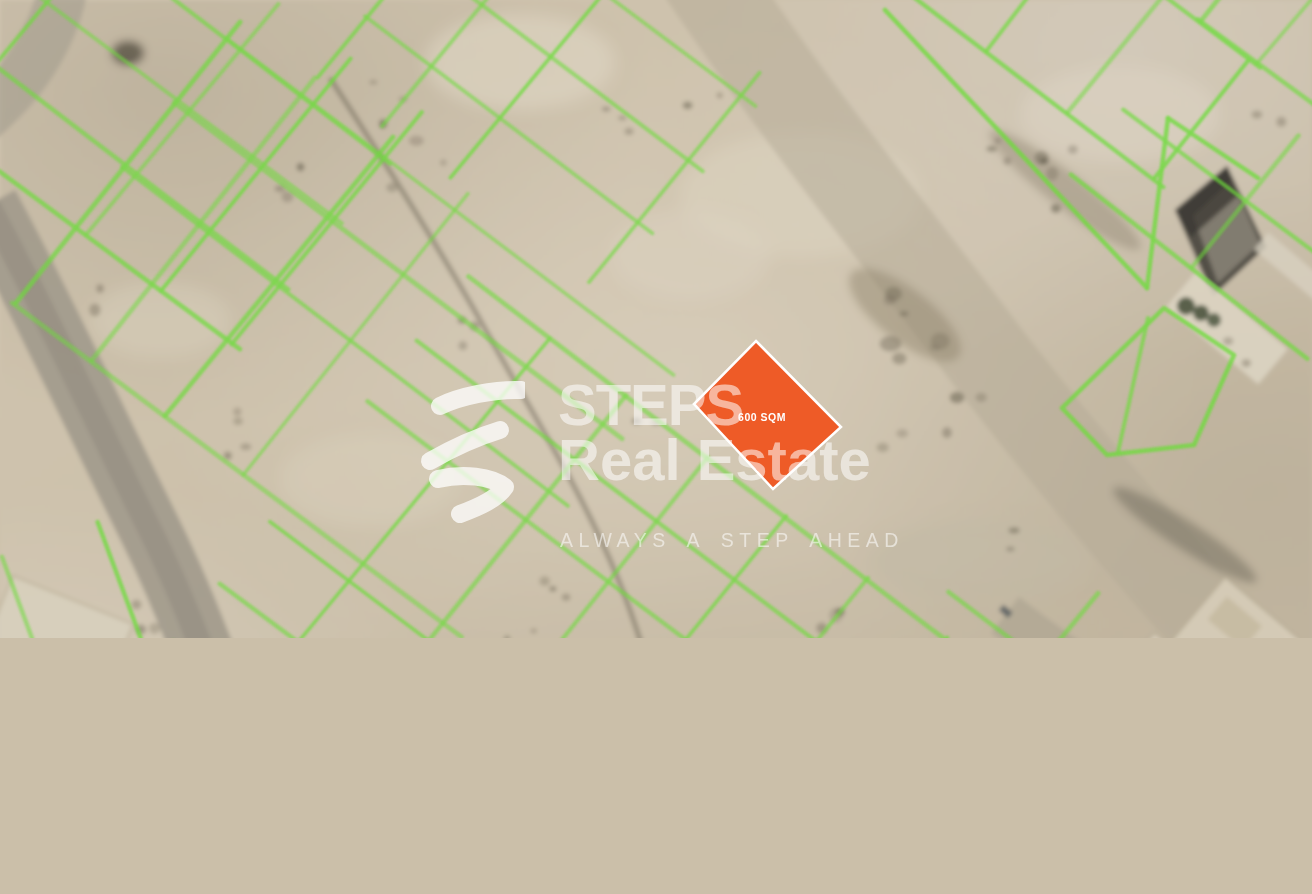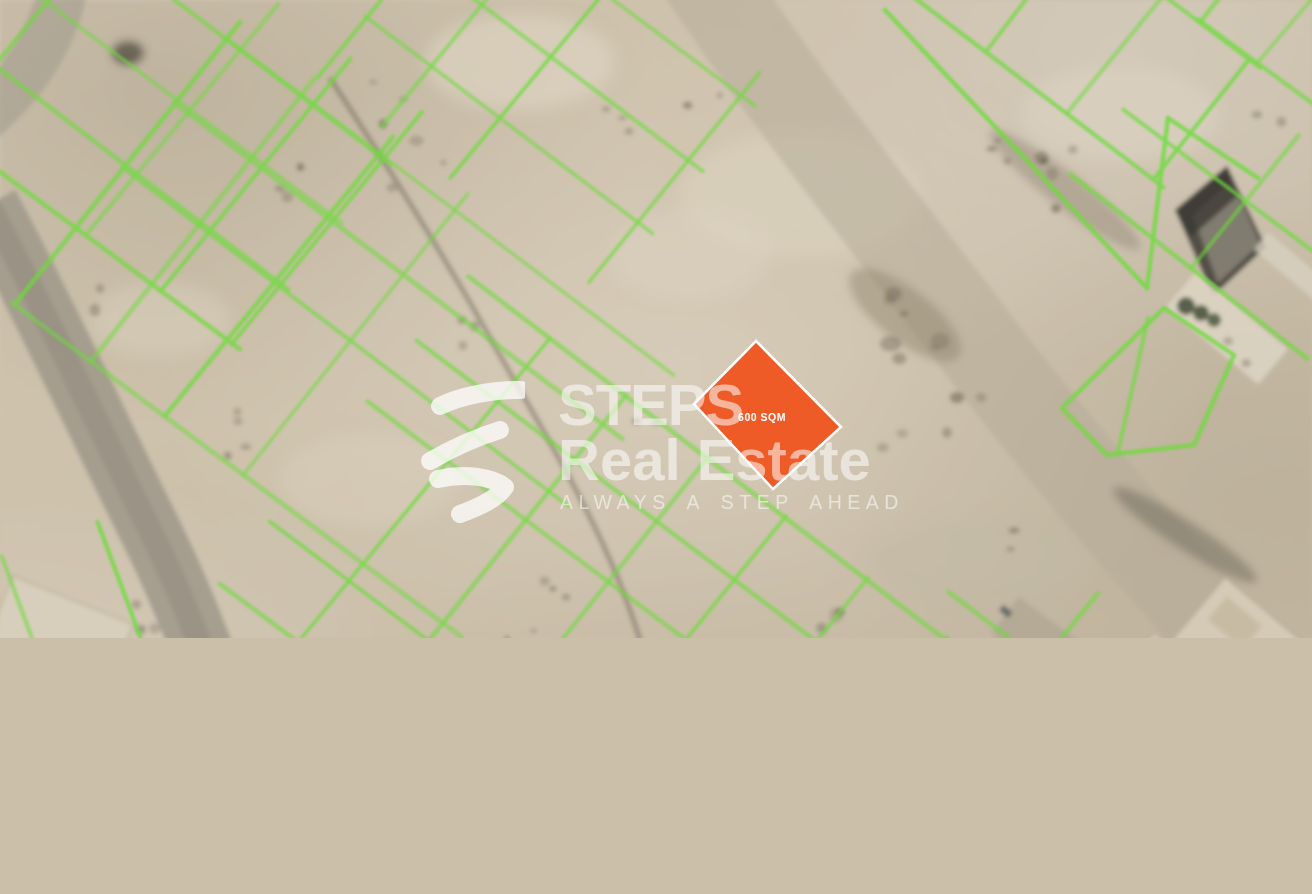--- a/index.html
+++ b/index.html
@@ -329,15 +329,15 @@
   <div class="wm">
     <svg class="wm-logo" width="110" height="150" viewBox="0 0 110 150">
       <g fill="none" stroke="rgba(255,255,255,0.75)" stroke-width="18" stroke-linecap="round" stroke-linejoin="round">
         <path d="M 25 31 C 45 21 80 14 106 15"></path>
         <path d="M 85 55 C 62 62 36 74 15 86"></path>
         <path d="M 23 104 C 48 98 76 101 90 112 C 82 124 64 132 45 139"></path>
       </g>
     </svg>
     <div class="wm-line1" style="color: rgba(255, 255, 255, 0.55);">STEPS</div>
     <div class="wm-line2" style="color: rgba(255, 255, 255, 0.55);">Real Estate</div>
-    <div class="wm-tag" style="color: rgba(255, 255, 255, 0.55);">ALWAYS A STEP AHEAD</div>
+    <div class="wm-tag" style="color: rgba(255, 255, 255, 0.55); margin-top: 38px;">ALWAYS A STEP AHEAD</div>
   </div>
 </div>
 
 </body></html>

